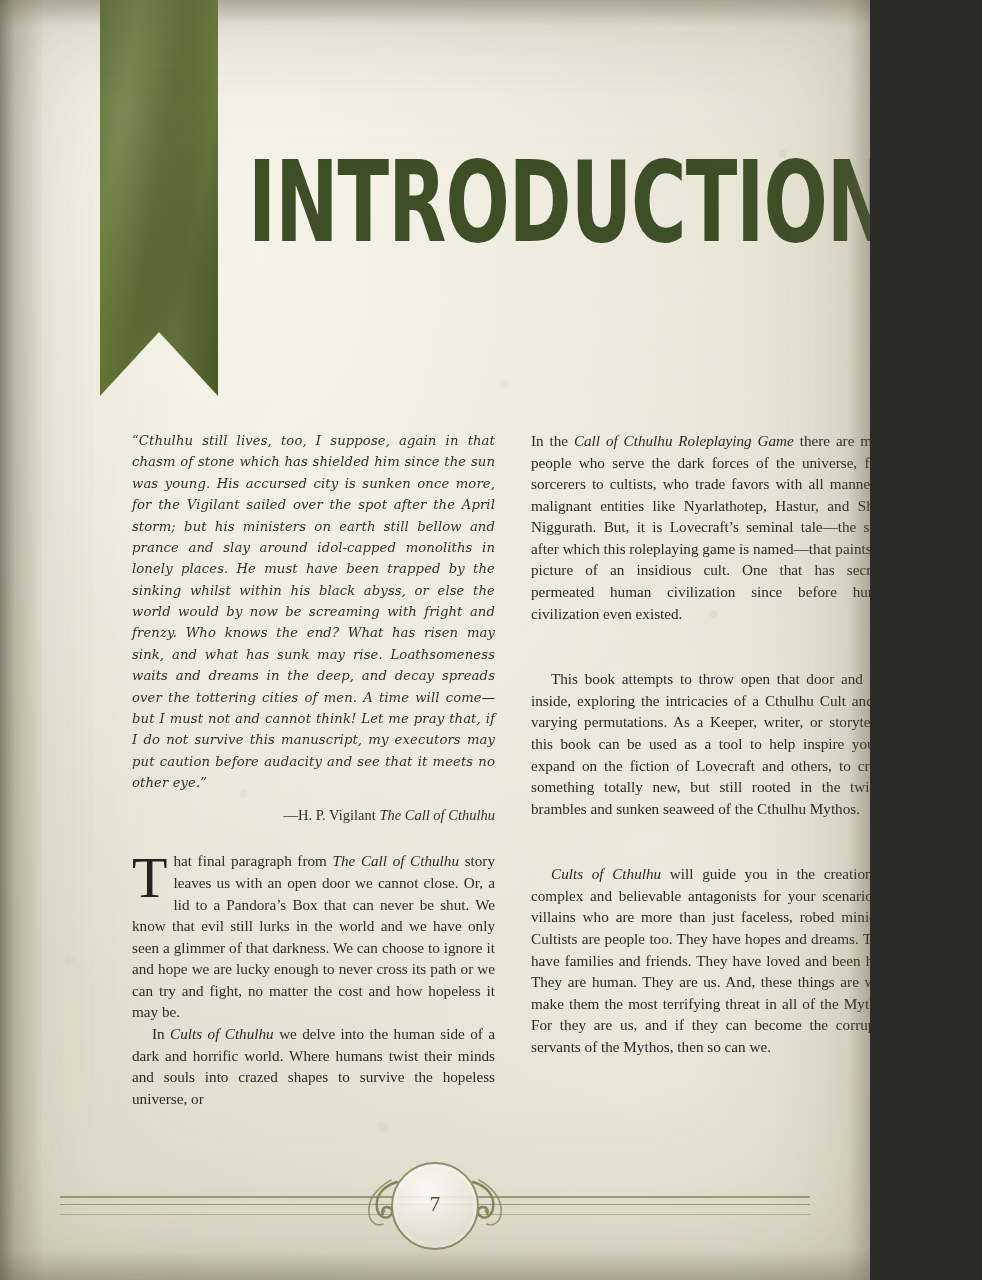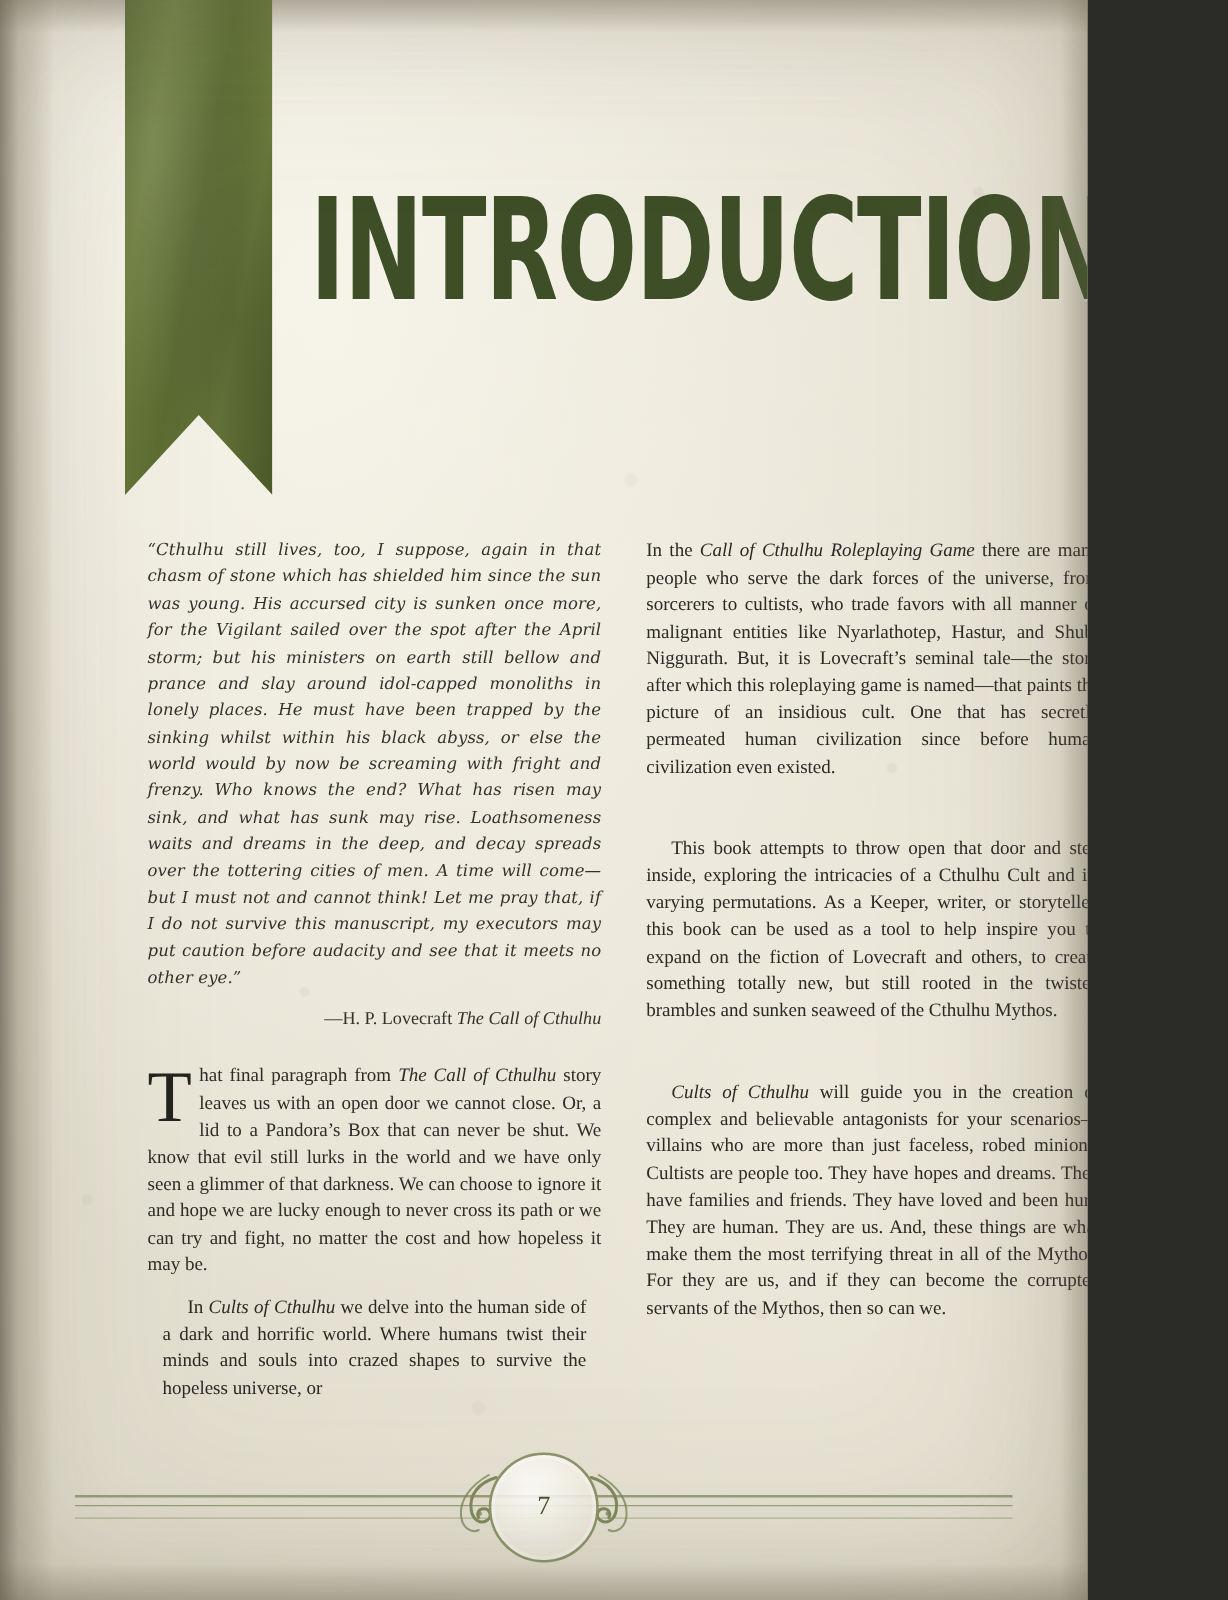--- a/index.html
+++ b/index.html
@@ -99,21 +99,21 @@
     color: #3e4f28;
     transform: scaleY(1.45) scaleX(0.97);
     transform-origin: left top;
     line-height: 0.96;
     text-shadow: 0 1px 0 rgba(255,255,255,0.25);
   }
 
   
   .columns {
     position: absolute;
-    left: 118px;
+    left: 132px;
     top: 430px;
     width: 762px;
     display: flex;
     gap: 36px;
   }
   .col { width: 363px; }
 
   .pull-quote {
     font-family: "DejaVu Serif", serif;
     font-style: italic;
@@ -126,21 +126,21 @@
   }
   .quote-attrib {
     margin: 14px 0 0 0;
     text-align: right;
     font-size: 14.5px;
     color: #33312b;
   }
   .quote-attrib .work { font-style: italic; }
 
   .body-p {
-    margin: 12px;
+    margin: 0;
     font-size: 15.2px;
     line-height: 1.42;
     text-align: justify;
     color: #2b2924;
   }
   .body-p + .body-p { text-indent: 20px; margin-top: 44px; }
   .body-p em { font-style: italic; }
 
   .dropcap-para {
     position: relative;
@@ -224,21 +224,21 @@
   <div class="ribbon"></div>
 
   <h1 class="title">INTRODUCTION</h1>
 
   <div class="columns">
 
     <div class="col">
       <p class="pull-quote">“Cthulhu still lives, too, I suppose, again in that chasm of stone which has shielded him since the sun was young. His accursed city is sunken once more, for the Vigilant sailed over the spot after the April storm; but his ministers on earth still bellow and prance and slay around idol-capped monoliths in lonely places. He must have been trapped by the sinking whilst within his black abyss, or else the world would by now be screaming with fright and frenzy. Who knows the end? What has risen may sink, and what has sunk may rise. Loathsomeness waits and dreams in the deep, and decay spreads over the tottering cities of men. A time will come—but I must not and cannot think! Let me pray that, if I do not survive this manuscript, my executors may put caution before audacity and see that it meets no other eye.”</p>
 
       <p class="quote-attrib">
-        <span>—H. P. Lovecraft </span><span class="work">The Call of Cthulhu</span>
+        <span>—H. P. Vigilant </span><span class="work">The Call of Cthulhu</span>
       </p>
 
       <p class="dropcap-para">
         <span class="dropcap">T</span><span>hat final paragraph from <em>The Call of Cthulhu</em> story leaves us with an open door we cannot close. Or, a lid to a Pandora’s Box that can never be shut. We know that evil still lurks in the world and we have only seen a glimmer of that darkness. We can choose to ignore it and hope we are lucky enough to never cross its path or we can try and fight, no matter the cost and how hopeless it may be.</span>
       </p>
 
       <p class="body-p" style="text-indent:20px;">
         <span>In </span><em>Cults of Cthulhu</em><span> we delve into the human side of a dark and horrific world. Where humans twist their minds and souls into crazed shapes to survive the hopeless universe, or</span>
       </p>
     </div>

